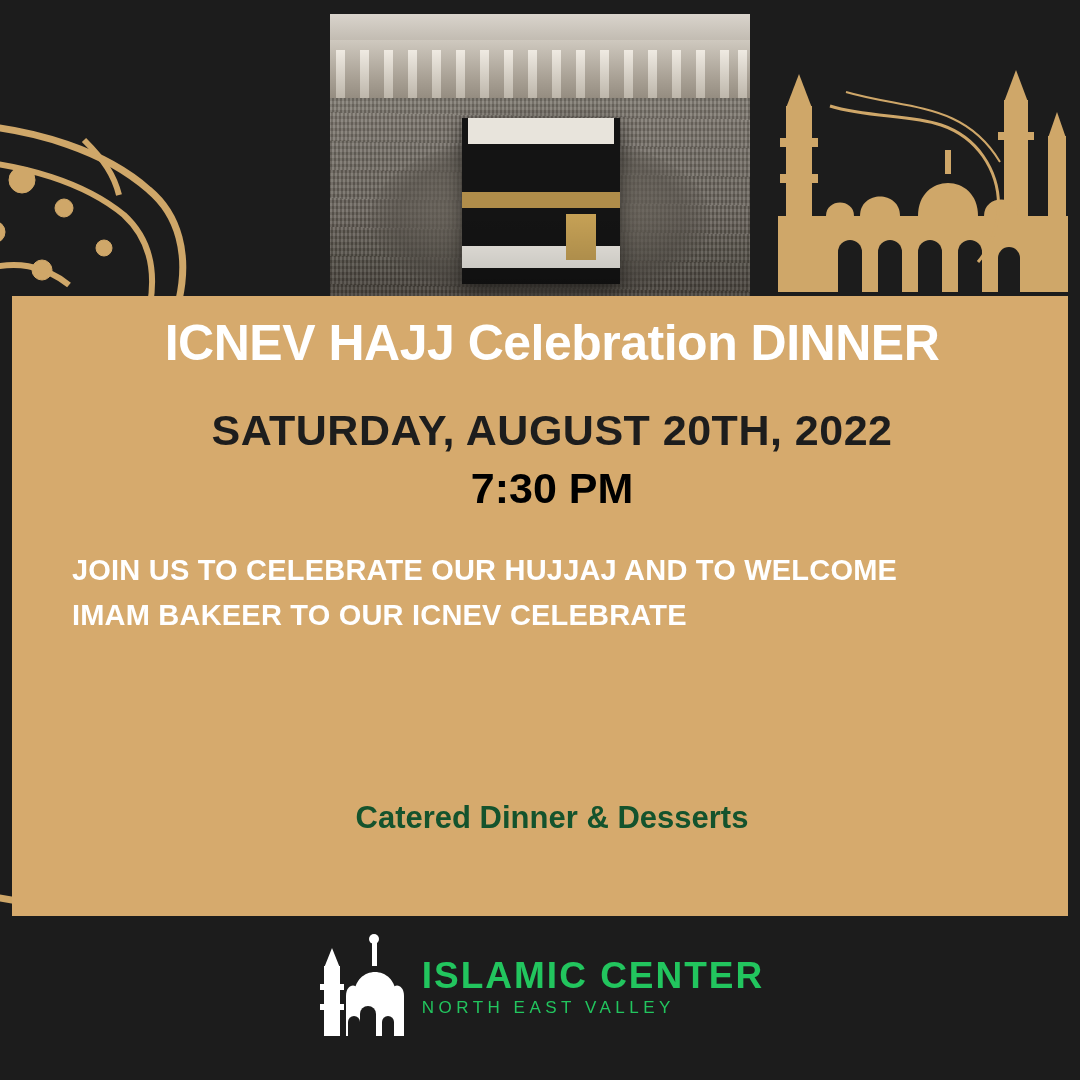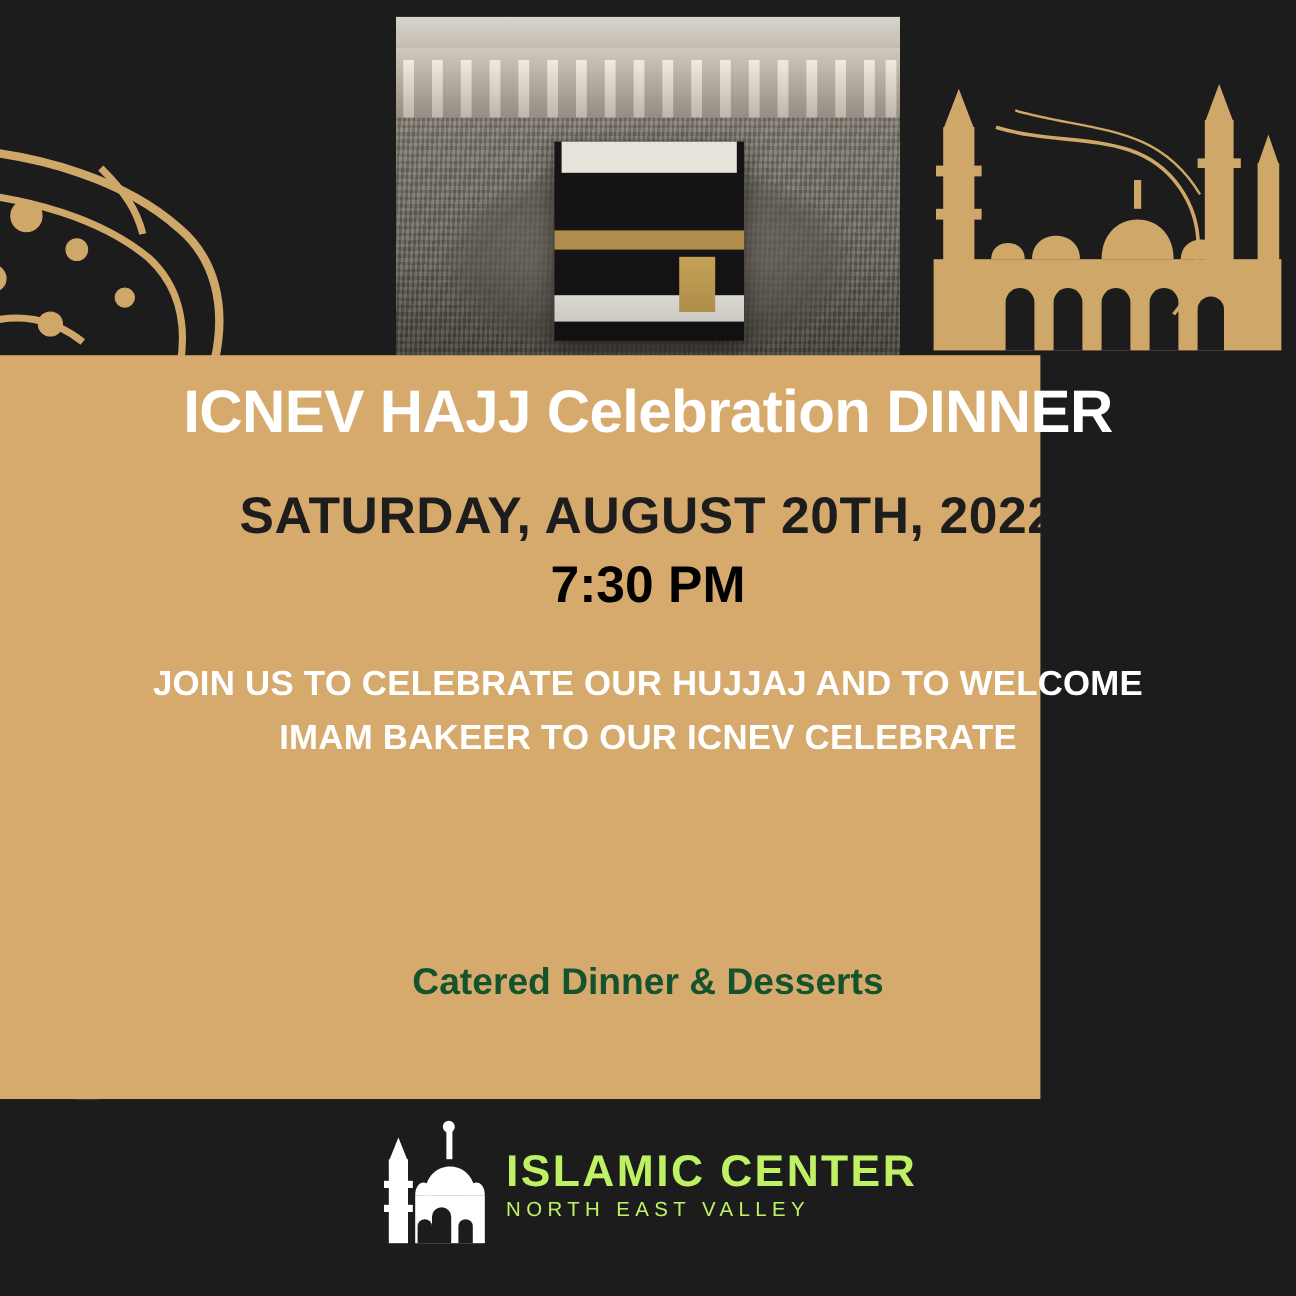--- a/index.html
+++ b/index.html
@@ -100,22 +100,22 @@
   }
   .pattern-tl { left: -36px; top: 120px; }
   .pattern-bl { left: -36px; top: 890px; }
 
   
   .skyline { position: absolute; right: 12px; top: 66px; }
 
   
   .gold-panel {
     position: absolute;
-    left: 0; top: 296px;
-    width: 867px; height: 620px;
+    left: 12px; top: 296px;
+    width: 1056px; height: 620px;
     background: #d6aa6d;
   }
   .headline {
     position: absolute;
     left: 0; top: 18px; width: 1080px;
     text-align: center;
     color: #ffffff;
     font-size: 50px;
     font-weight: bold;
     letter-spacing: -0.5px;
@@ -133,21 +133,20 @@
     position: absolute;
     left: 0; top: 168px; width: 1080px;
     text-align: center;
     color: #000000;
     font-size: 43px;
     font-weight: bold;
   }
   .invite {
     position: absolute;
     left: 60px; top: 252px; width: 960px;
-    text-align: center;
     color: #ffffff;
     font-size: 29px;
     font-weight: bold;
     line-height: 1.55;
     letter-spacing: 0.2px;
   }
   .registration {
     position: absolute;
     left: 60px; top: 372px; width: 960px;
     text-align: center;
@@ -175,21 +174,21 @@
   }
   .logo-wrap {
     position: absolute;
     left: 0; top: 930px;
     width: 1080px;
     display: flex;
     align-items: center;
     justify-content: center;
     gap: 14px;
   }
-  .logo-text { color: #bef264; line-height: 1; }
+  .logo-text { color: #22c55e; line-height: 1; }
   .logo-main {
     font-size: 37px;
     font-weight: bold;
     letter-spacing: 2px;
   }
   .logo-sub {
     font-size: 17px;
     letter-spacing: 4.5px;
     margin-top: 5px;
   }

